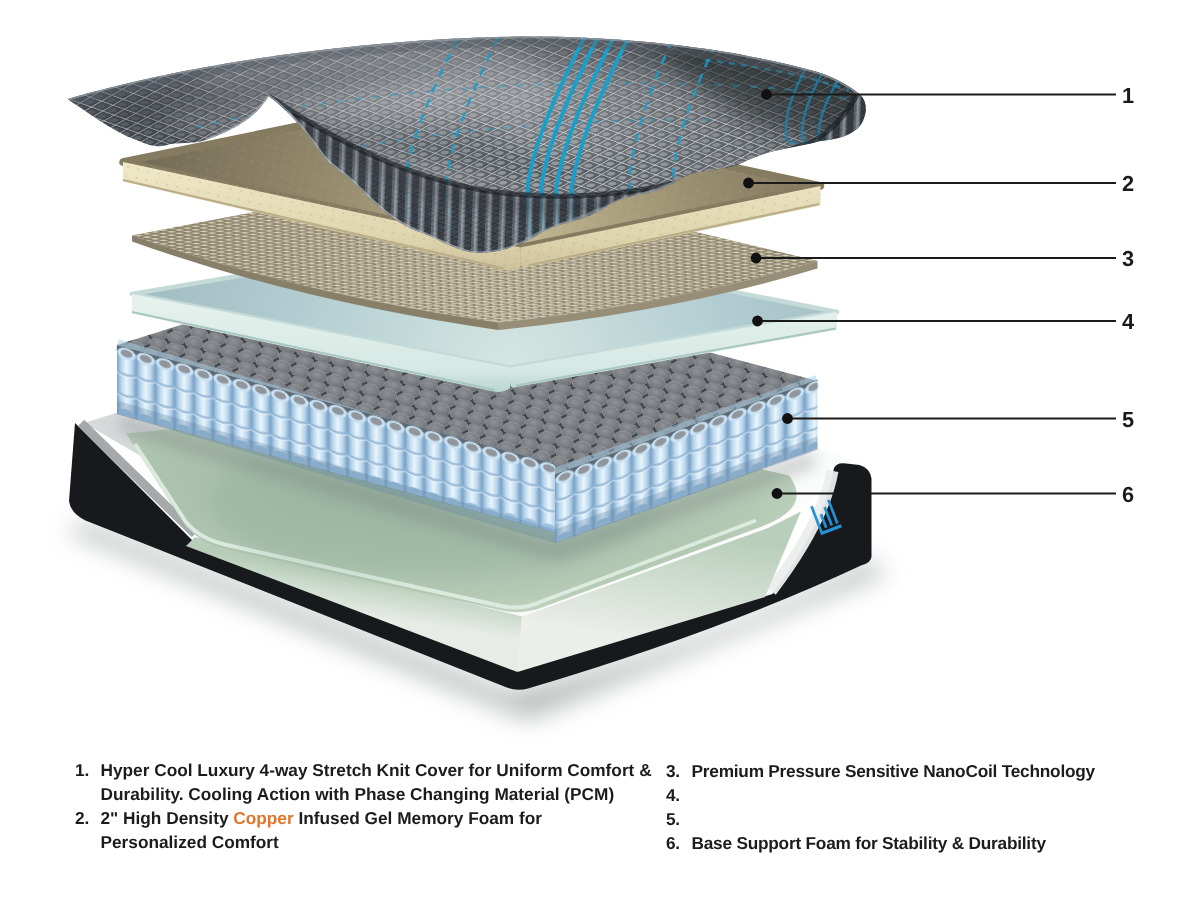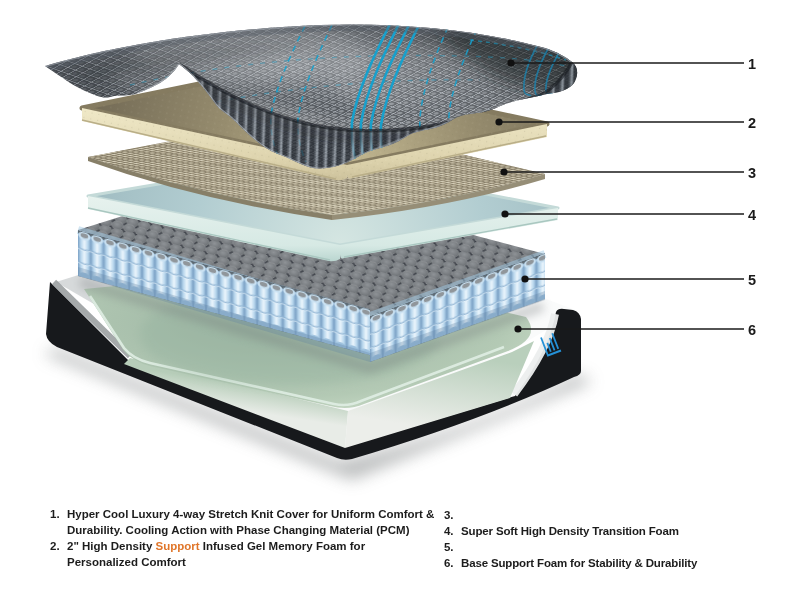--- a/index.html
+++ b/index.html
@@ -306,30 +306,30 @@
 </svg>
 
 <div class="legend">
   <div class="col1">
     <div class="row">
         <span class="num">1.</span>
         <span>Hyper Cool Luxury 4-way Stretch Knit Cover for Uniform Comfort &amp;<br>Durability. Cooling Action with Phase Changing Material (PCM)</span>
       </div>
     <div class="row">
         <span class="num">2.</span>
-        <span>2" High Density <span class="copper">Support</span> Infused Gel Memory Foam for<br>Personalized Comfort</span>
+        <span>2" High Density <span class="copper">Copper</span> Infused Gel Memory Foam for<br>Personalized Comfort</span>
       </div>
   </div>
   <div class="col2">
     <div class="row">
         <span class="num">3.</span>
+        <span>Premium Pressure Sensitive NanoCoil Technology</span>
       </div>
     <div class="row">
         <span class="num">4.</span>
-        <span>Super Soft High Density Transition Foam</span>
       </div>
     <div class="row">
         <span class="num">5.</span>
       </div>
     <div class="row">
         <span class="num">6.</span>
         <span>Base Support Foam for Stability &amp; Durability</span>
       </div>
   </div>
 </div>

